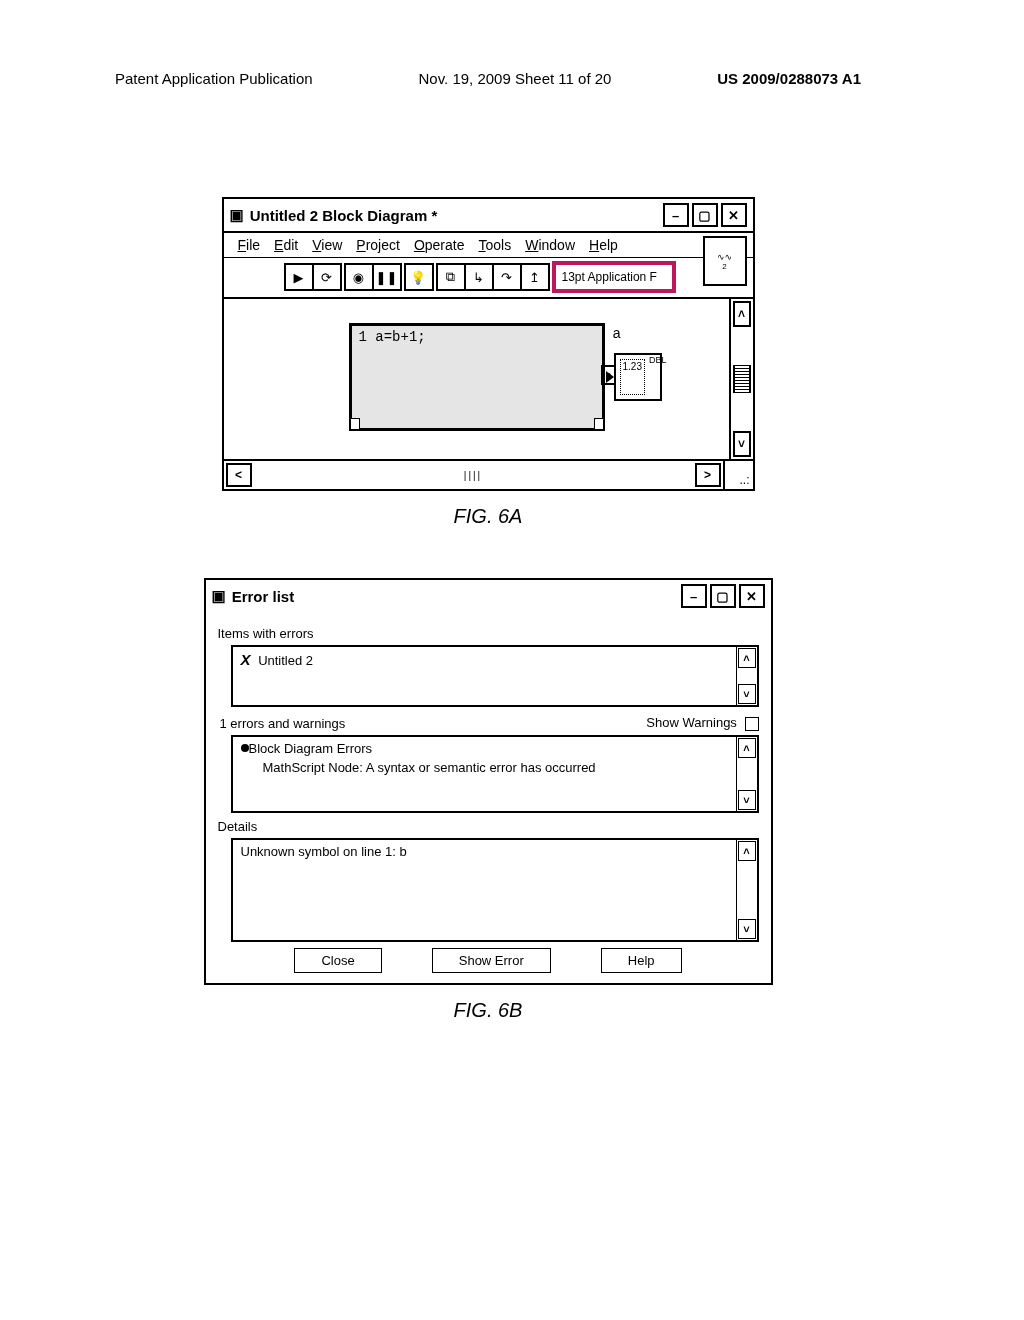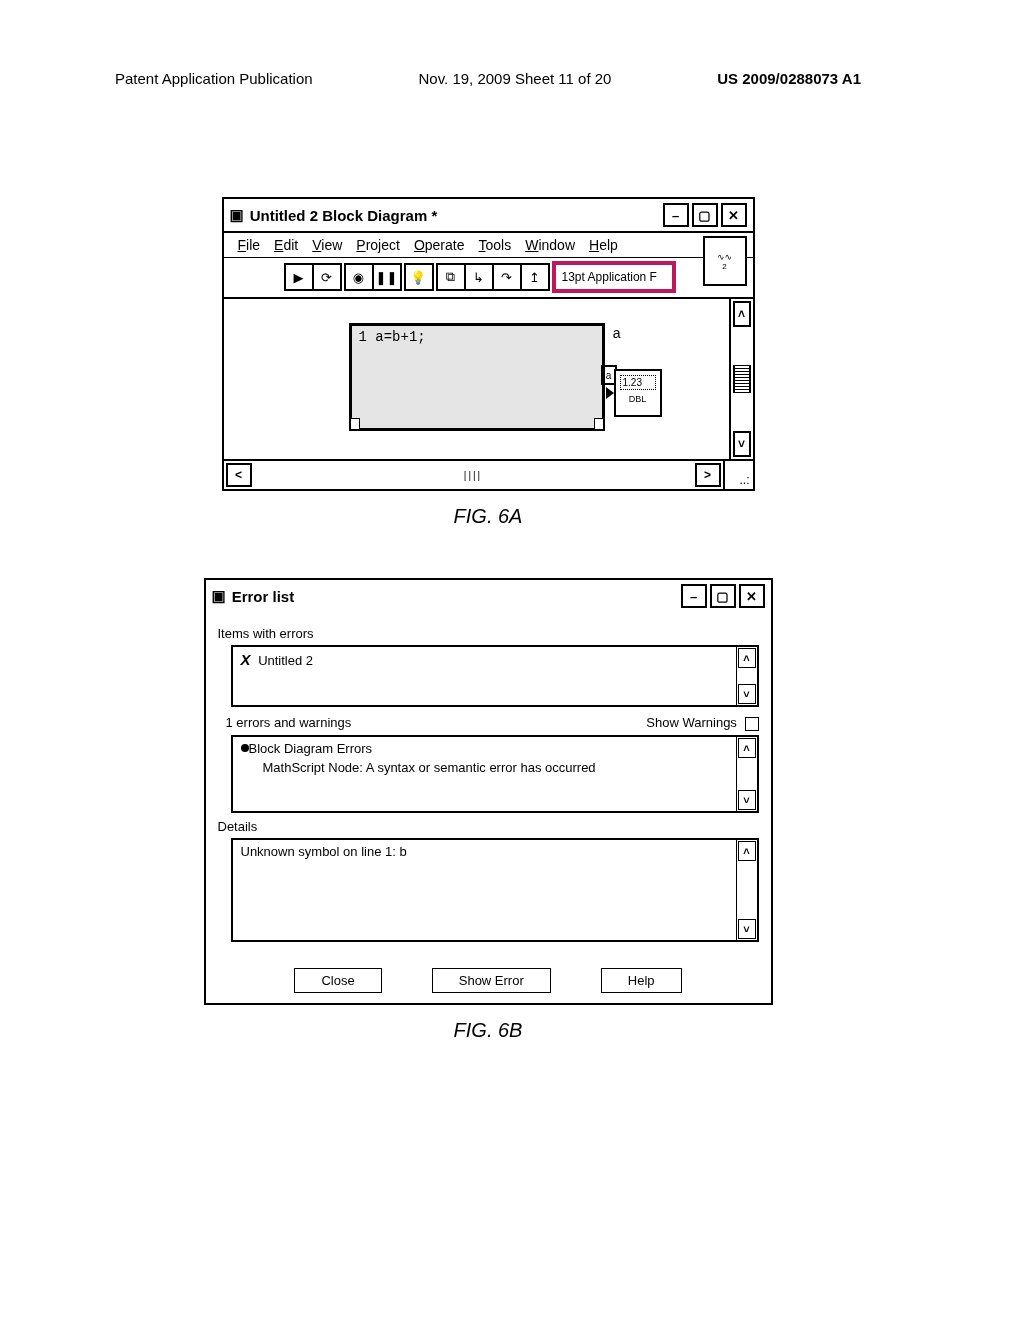--- a/index.html
+++ b/index.html
@@ -169,25 +169,25 @@
     display:flex;align-items:center;justify-content:center;
   }
   .wire {
     position:absolute;
     right:-34px; top:47px;
     width:20px; height:2px;
     background:#000;
   }
   .indicator {
     position:absolute;
-    left: 390px; top: 70px;
+    left: 390px; top: 54px;
     width: 44px; height: 44px;
     border:2px solid #000;
     background:#fff;
-    display:flex;flex-direction:column;
+    display:flex;
   }
   .indicator .disp {
     border:1px dotted #000;
     margin:4px;
     font-size:10px;
     padding:1px 2px;
   }
   .indicator .tri {
     position:absolute;
     left:-10px; top:16px;
@@ -212,26 +212,26 @@
     border: 2px solid #000;
     display:flex;
     height: 58px;
     margin-left: 13px;
   }
   .listbox.h2 { height: 74px; }
   .listbox.h3 { height: 100px; gap: 24px; }
   .list-content { flex:1; padding: 4px 8px; font-size:13px; }
   .list-scroll { width: 20px; border-left:1px solid #000; display:flex;flex-direction:column;justify-content:space-between;}
   .list-scroll .ar { height:18px; border:1px solid #000; margin:1px; display:flex;align-items:center;justify-content:center;font-size:11px;font-weight:bold;}
-  .row-flex { display:flex; justify-content:space-between; align-items:center; margin: 8px 0 4px 8px; font-size:13px;}
+  .row-flex { display:flex; justify-content:space-between; align-items:flex-end; margin: 8px 0 4px 2px; font-size:13px;}
   .chk { width:12px;height:12px;border:1px solid #000;display:inline-block;vertical-align:middle;margin-left:4px;}
   .bullet-row { display:flex;align-items:center;}
   .bullet { width:8px;height:8px;background:#000;border-radius:50%;}
   .indent { padding-left: 22px; font-size:13px; margin-top:4px;}
-  .btnrow { display:flex; justify-content:center; gap: 50px; margin-top: 26px;}
+  .btnrow { display:flex; justify-content:center; gap: 50px; margin-top: 6px;}
   .btn {
     border:1px solid #000;
     padding: 4px 26px;
     font-size:13px;
     background:#fff;
   }
   .xmark { font-weight:bold; font-style:italic; margin-right:4px; font-size:15px;}
 </style>
 </head>
 <body>

